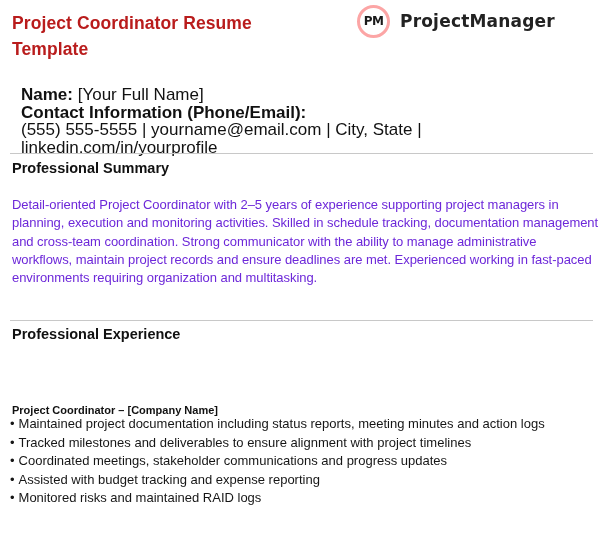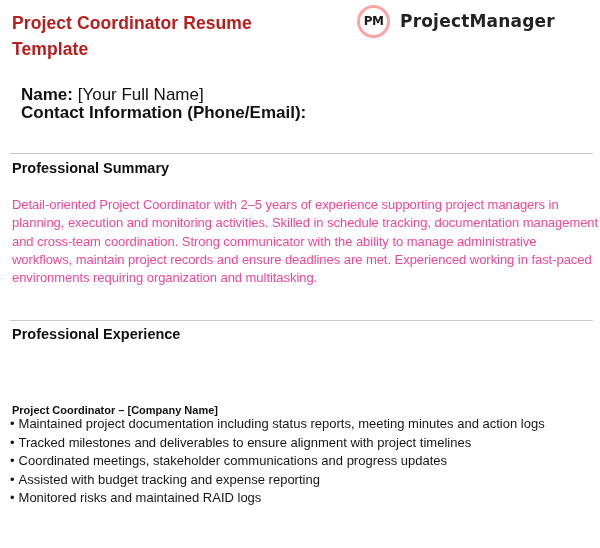--- a/index.html
+++ b/index.html
@@ -84,21 +84,21 @@
       font-weight: bold;
       color: #111;
     }
     .summary {
       position: absolute;
       left: 12px;
       top: 196px;
       width: 588px;
       font-size: 13px;
       line-height: 18.3px;
-      color: #ec4899;
+      color: #6d28d9;
       letter-spacing: -0.05px;
     }
     .job-title {
       position: absolute;
       left: 12px;
       top: 364px;
       font-size: 11px;
       font-weight: bold;
       margin-top: 40px;
     }
@@ -133,20 +133,21 @@
   <div class="logo">
     <div class="logo-circle">PM</div>
     <div class="logo-text">ProjectManager</div>
   </div>
 
   <div class="contact">
     <div>
       <span class="lbl">Name:</span><span> [Your Full Name]</span>
     </div>
     <div class="lbl">Contact Information (Phone/Email):</div>
+    <div>(555) 555-5555 | yourname@email.com | City, State | linkedin.com/in/yourprofile</div>
   </div>
 
   <div class="divider" style="top:153px;"></div>
 
   <h2 class="section-heading" style="top:160px;">Professional Summary</h2>
 
   <p class="summary">Detail-oriented Project Coordinator with 2–5 years of experience supporting project managers in planning, execution and monitoring activities. Skilled in schedule tracking, documentation management and cross-team coordination. Strong communicator with the ability to manage administrative workflows, maintain project records and ensure deadlines are met. Experienced working in fast-paced environments requiring organization and multitasking.</p>
 
   <div class="divider" style="top:320px;"></div>
 

